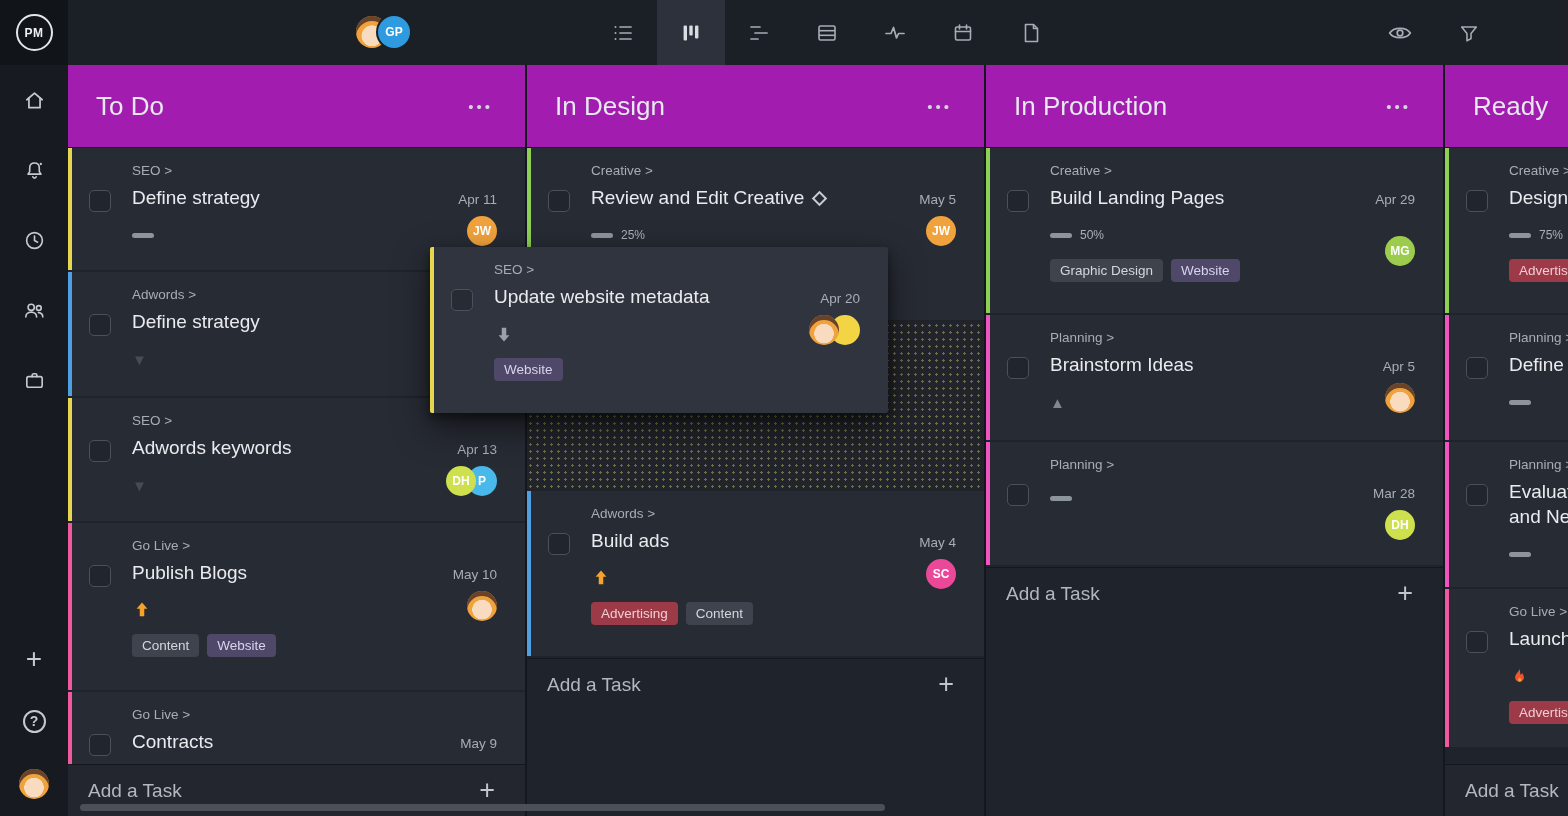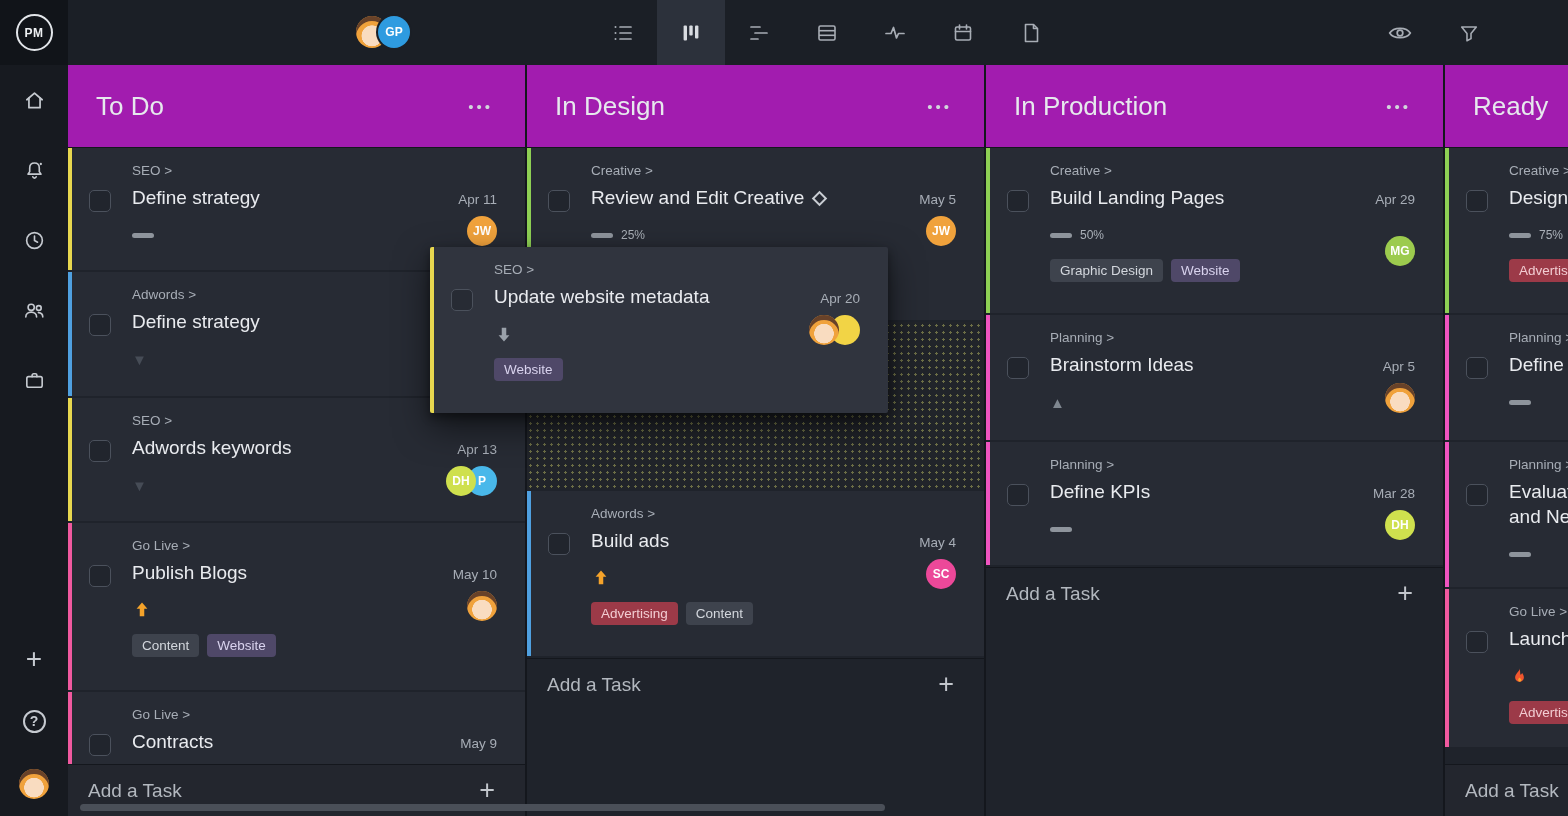--- a/index.html
+++ b/index.html
@@ -436,23 +436,20 @@
           <div class="avs">
             <span class="avatar face"></span>
           </div>
         </div>
       </div>
 
       <div class="card" style="min-height: 123px; border-left-color: rgb(239, 84, 192);">
         <span class="cb"></span>
         <div class="card-main">
           <div class="cat">Planning &gt;</div>
-          <div class="ttl">
-              <span>Define KPIs</span>
-            </div>
           <div class="meta">
               <span class="dash"></span>
             </div>
         </div>
         <div class="card-right">
           <span class="date">Mar 28</span>
           <div class="avs">
             <span class="avatar" style="background-color: rgb(207, 224, 78);">DH</span>
           </div>
         </div>

